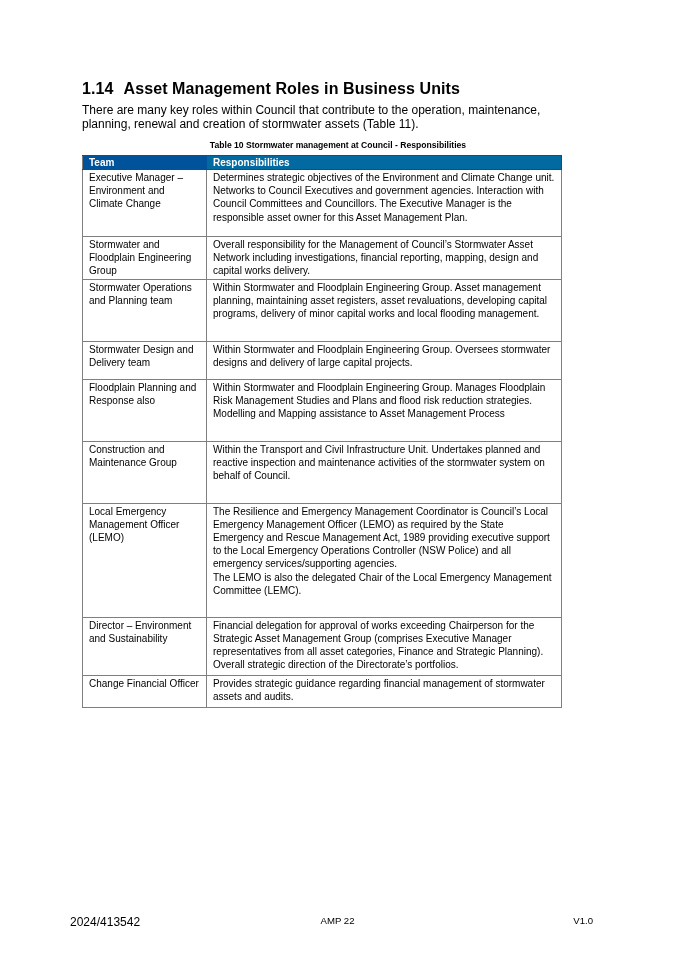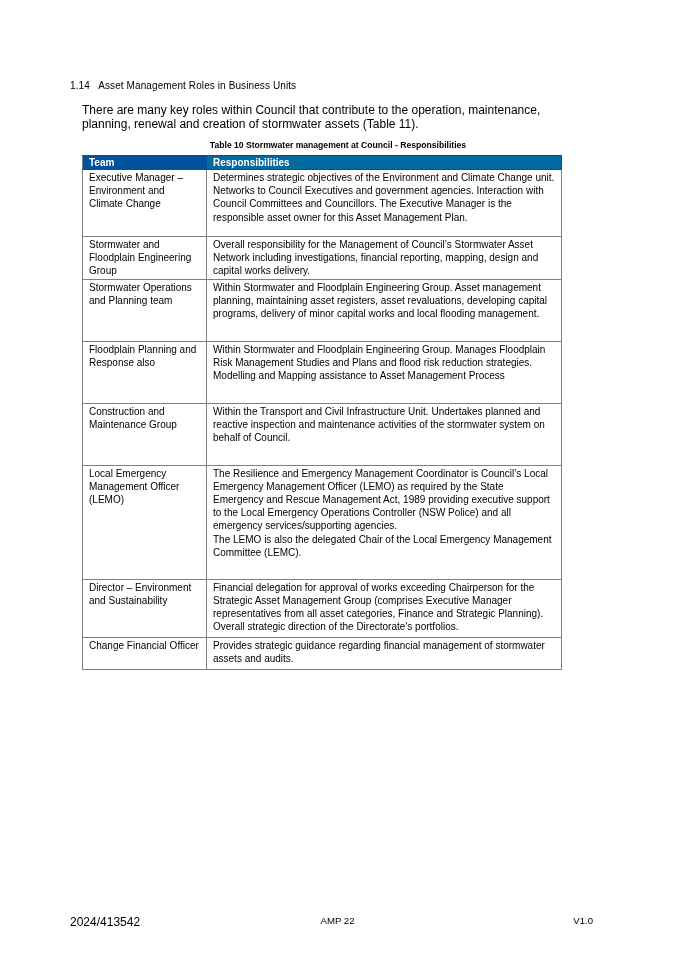--- a/index.html
+++ b/index.html
@@ -1,22 +1,22 @@
 <!DOCTYPE html>
 <html><head>
   <meta charset="utf-8">
   <style>
     html, body { margin: 0; padding: 0; background: #ffffff; }
     body {
       width: 675px; height: 954px; position: relative; overflow: hidden;
       font-family: "Liberation Sans", sans-serif; color: #000;
     }
     .heading {
-      position: absolute; left: 70px; top: 80px;
-      font-size: 10px; font-weight: normal; letter-spacing: 0.1px;
+      position: absolute; left: 82px; top: 80px;
+      font-size: 16px; font-weight: bold; letter-spacing: 0.1px;
     }
     .heading .num { margin-right: 6px; }
     .intro {
       position: absolute; left: 82px; top: 104px; width: 500px;
       font-size: 12px; line-height: 13.6px;
     }
     .caption {
       position: absolute; left: 82px; top: 140px; width: 512px;
       text-align: center; font-size: 8.6px; font-weight: bold;
     }
@@ -74,20 +74,26 @@
       <td>
           <p>Overall responsibility for the Management of Council’s Stormwater Asset Network including investigations, financial reporting, mapping, design and capital works delivery.</p>
         </td>
     </tr>
     <tr style="height:62px">
       <td class="team">Stormwater Operations and Planning team</td>
       <td>
           <p>Within Stormwater and Floodplain Engineering Group. Asset management planning, maintaining asset registers, asset revaluations, developing capital programs, delivery of minor capital works and local flooding management.</p>
         </td>
     </tr>
+    <tr style="height:38px">
+      <td class="team">Stormwater Design and Delivery team</td>
+      <td>
+          <p>Within Stormwater and Floodplain Engineering Group. Oversees stormwater designs and delivery of large capital projects.</p>
+        </td>
+    </tr>
     <tr style="height:62px">
       <td class="team">Floodplain Planning and Response also</td>
       <td>
           <p>Within Stormwater and Floodplain Engineering Group. Manages Floodplain Risk Management Studies and Plans and flood risk reduction strategies. Modelling and Mapping assistance to Asset Management Process</p>
         </td>
     </tr>
     <tr style="height:62px">
       <td class="team">Construction and Maintenance Group</td>
       <td>
           <p>Within the Transport and Civil Infrastructure Unit. Undertakes planned and reactive inspection and maintenance activities of the stormwater system on behalf of Council.</p>

